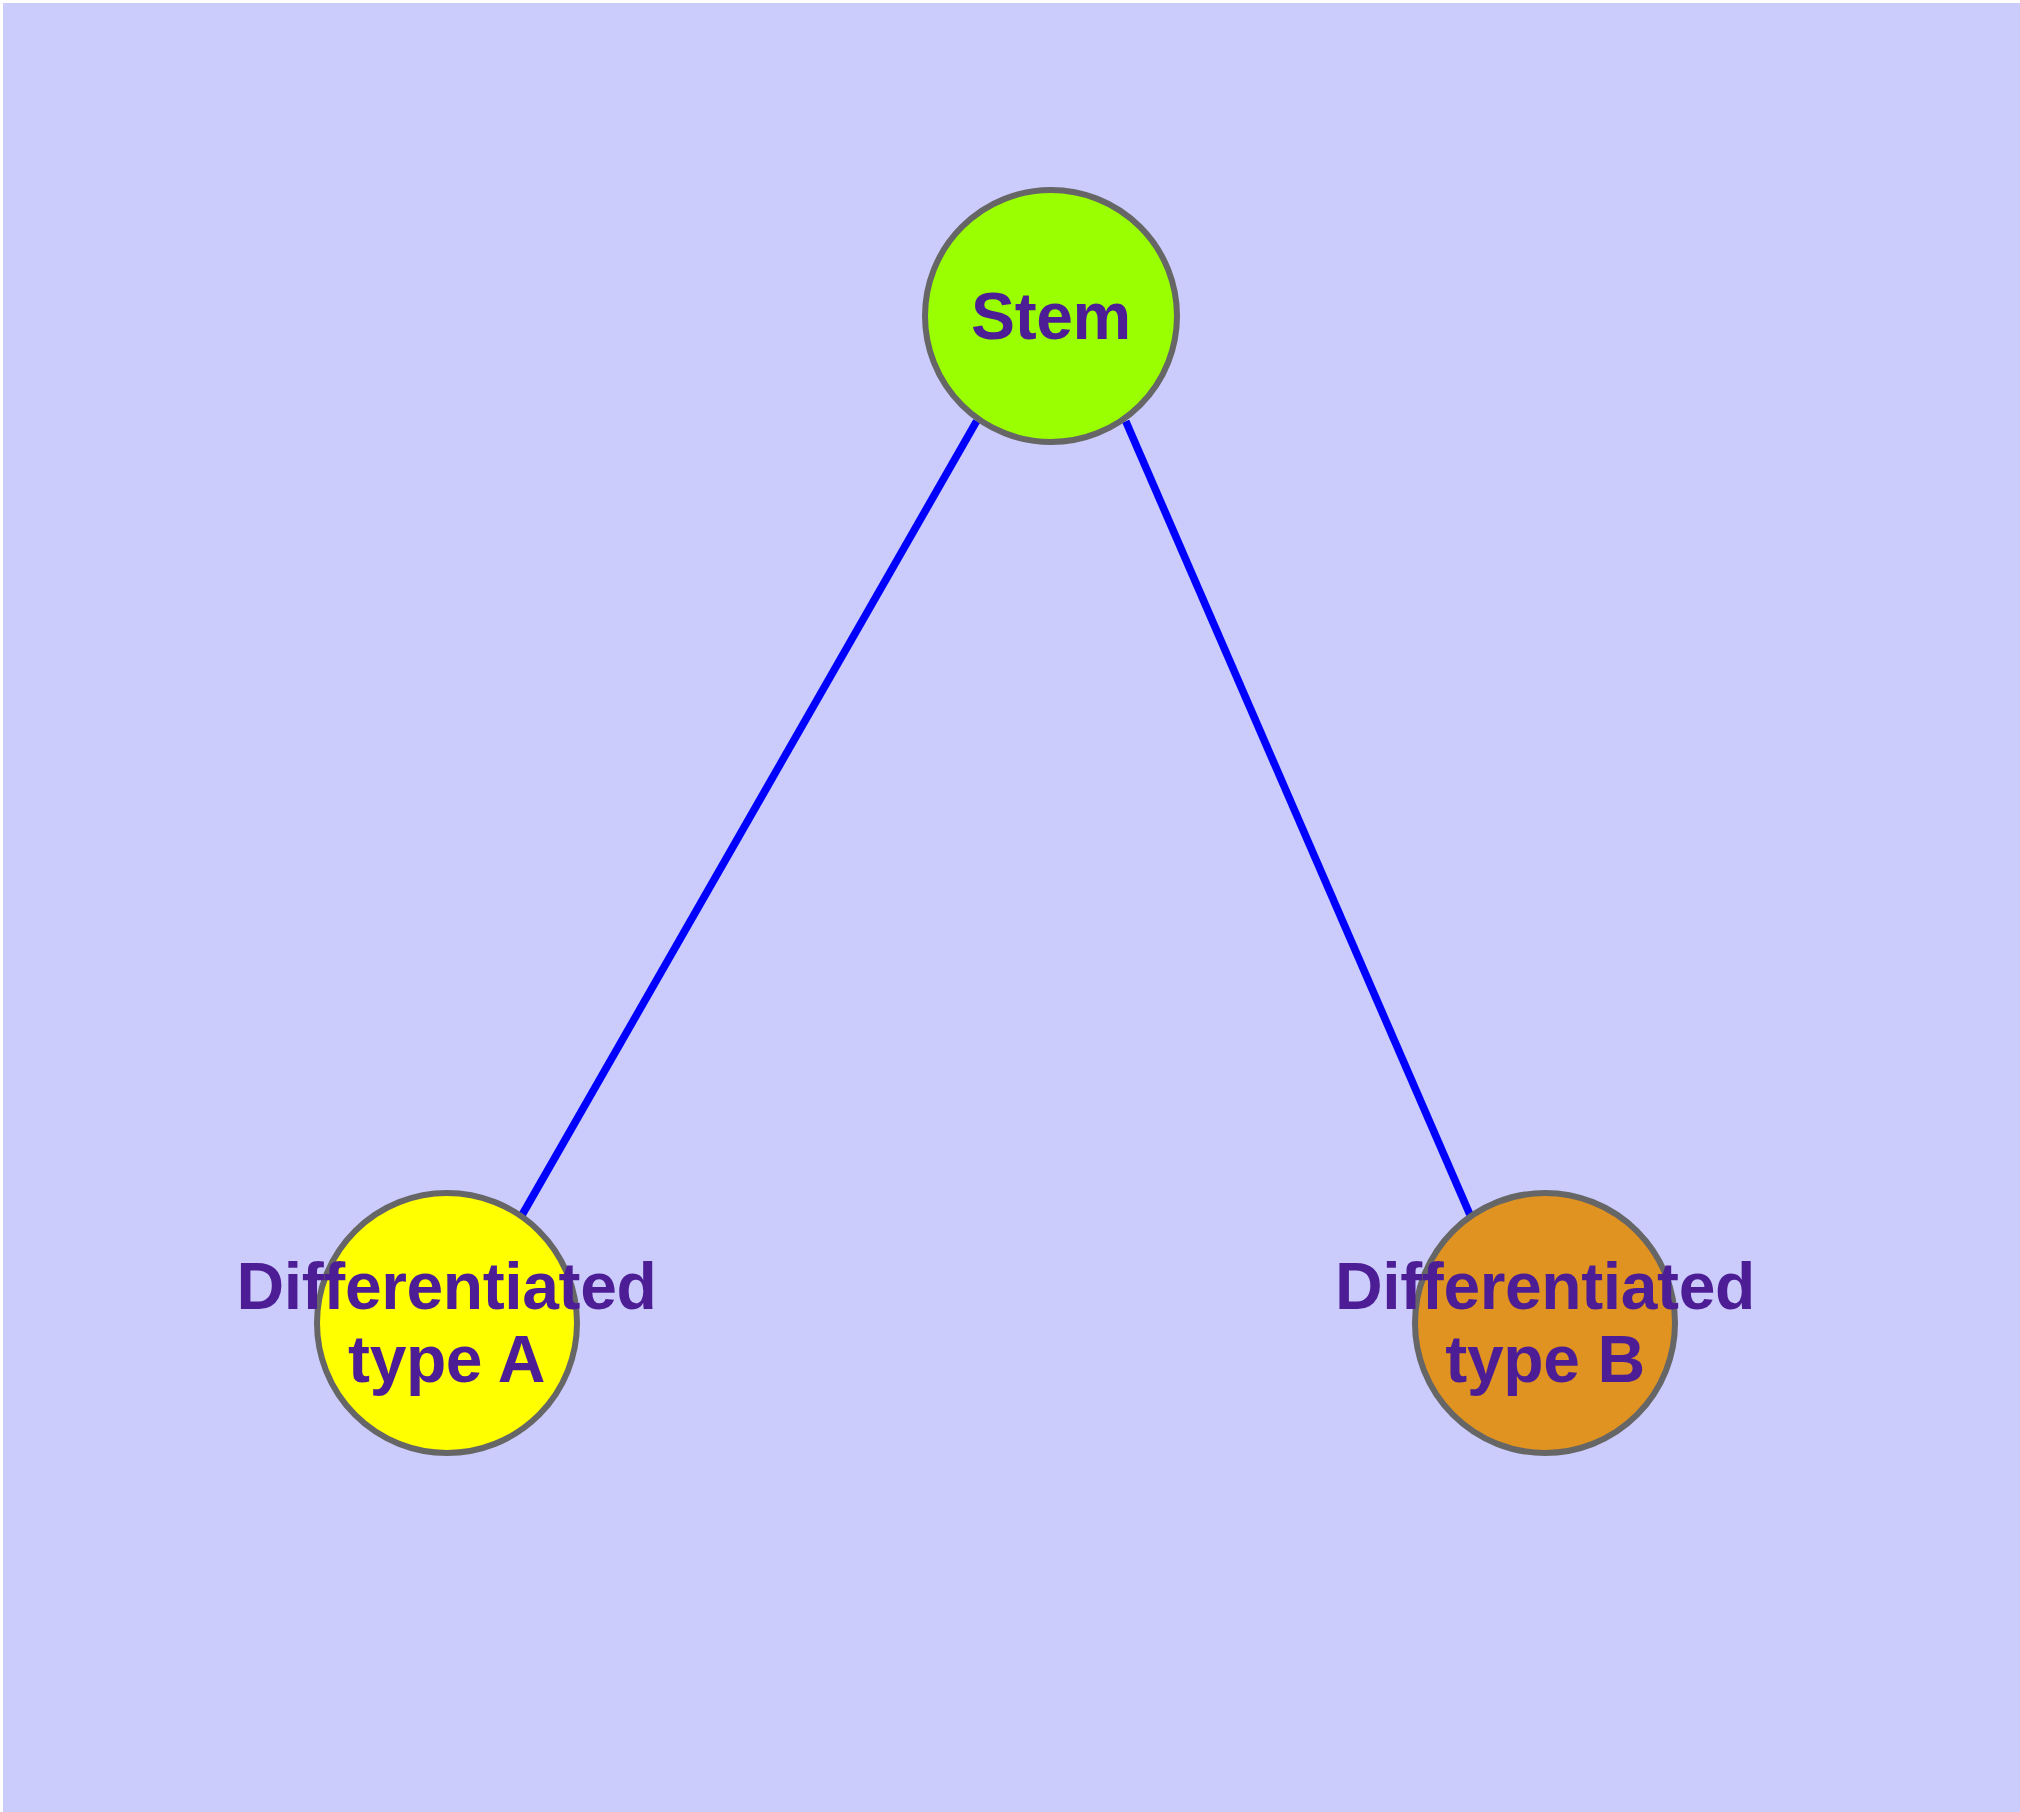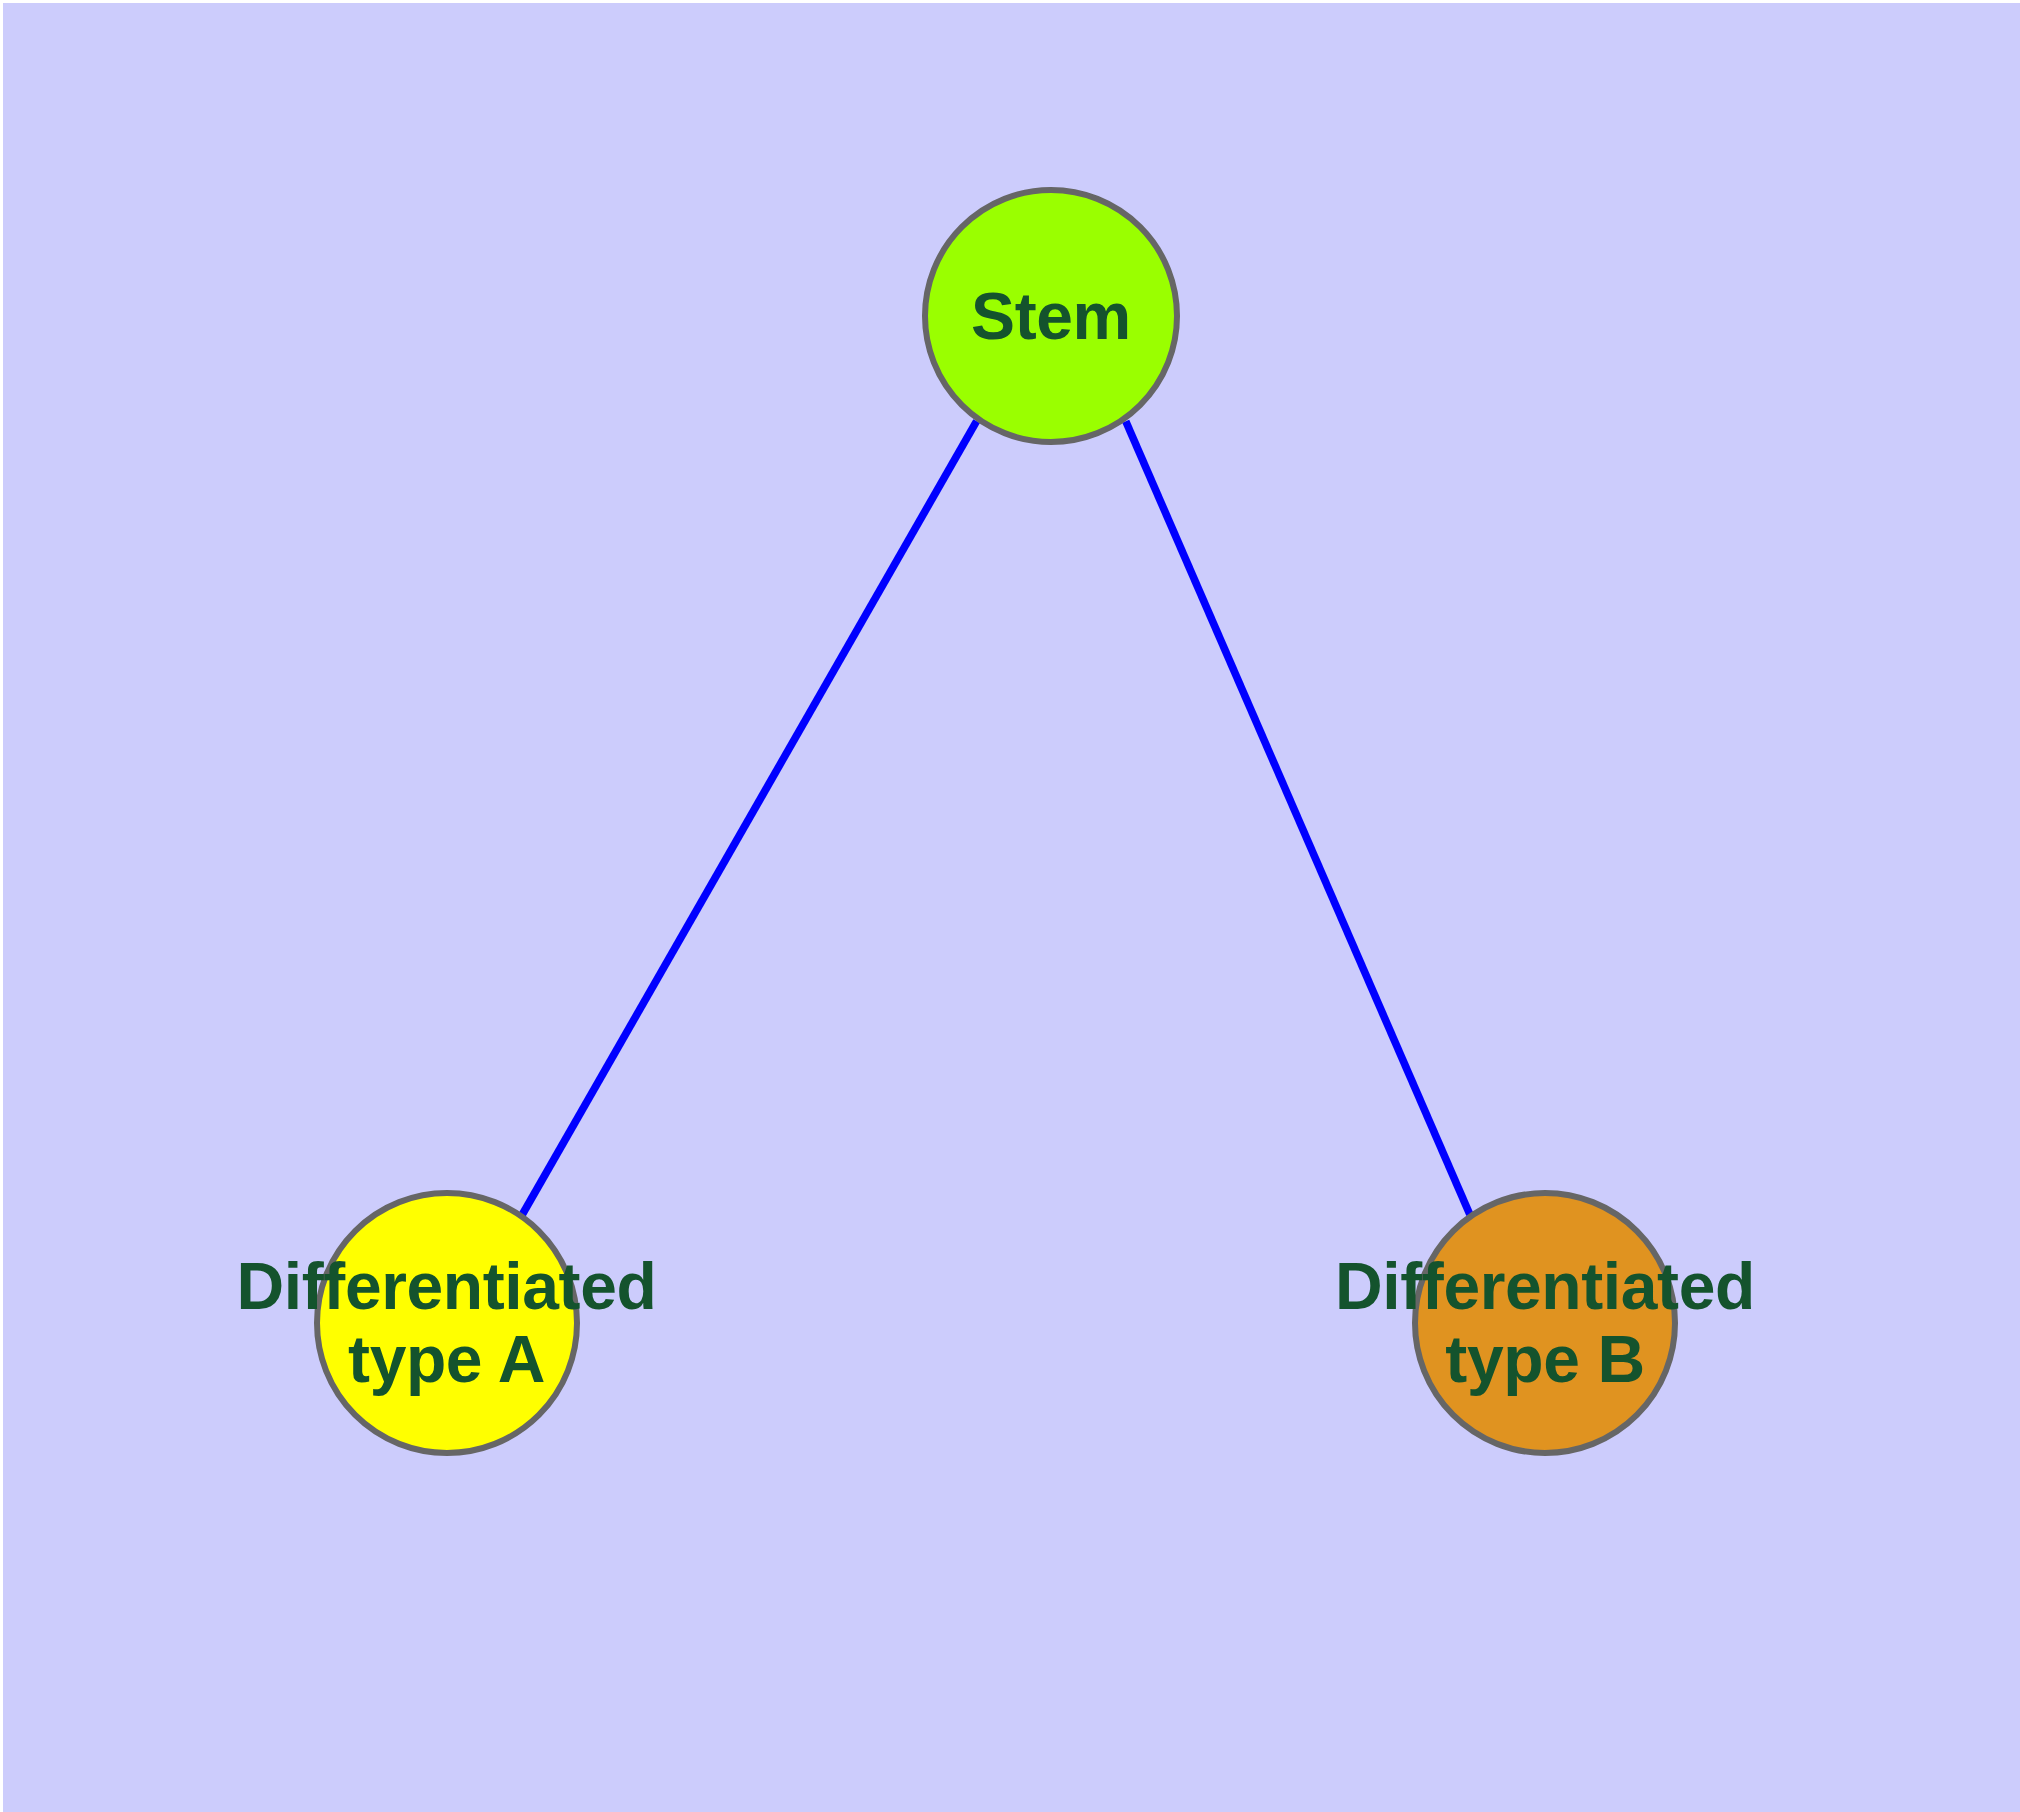--- a/index.html
+++ b/index.html
@@ -52,21 +52,21 @@
   .node {
     position: absolute;
     border-radius: 50%;
     box-sizing: border-box;
     border: 6px solid #666666;
   }
 
   .node-label {
     position: absolute;
     text-align: center;
-    color: #14532d;
+    color: #4c1d95;
     font-family: "Liberation Sans", sans-serif;
     font-weight: bold;
     font-size: 66px;
     line-height: 73px;
     white-space: pre;
     letter-spacing: -0.4px;
     pointer-events: none;
   }
 </style>
 </head>

